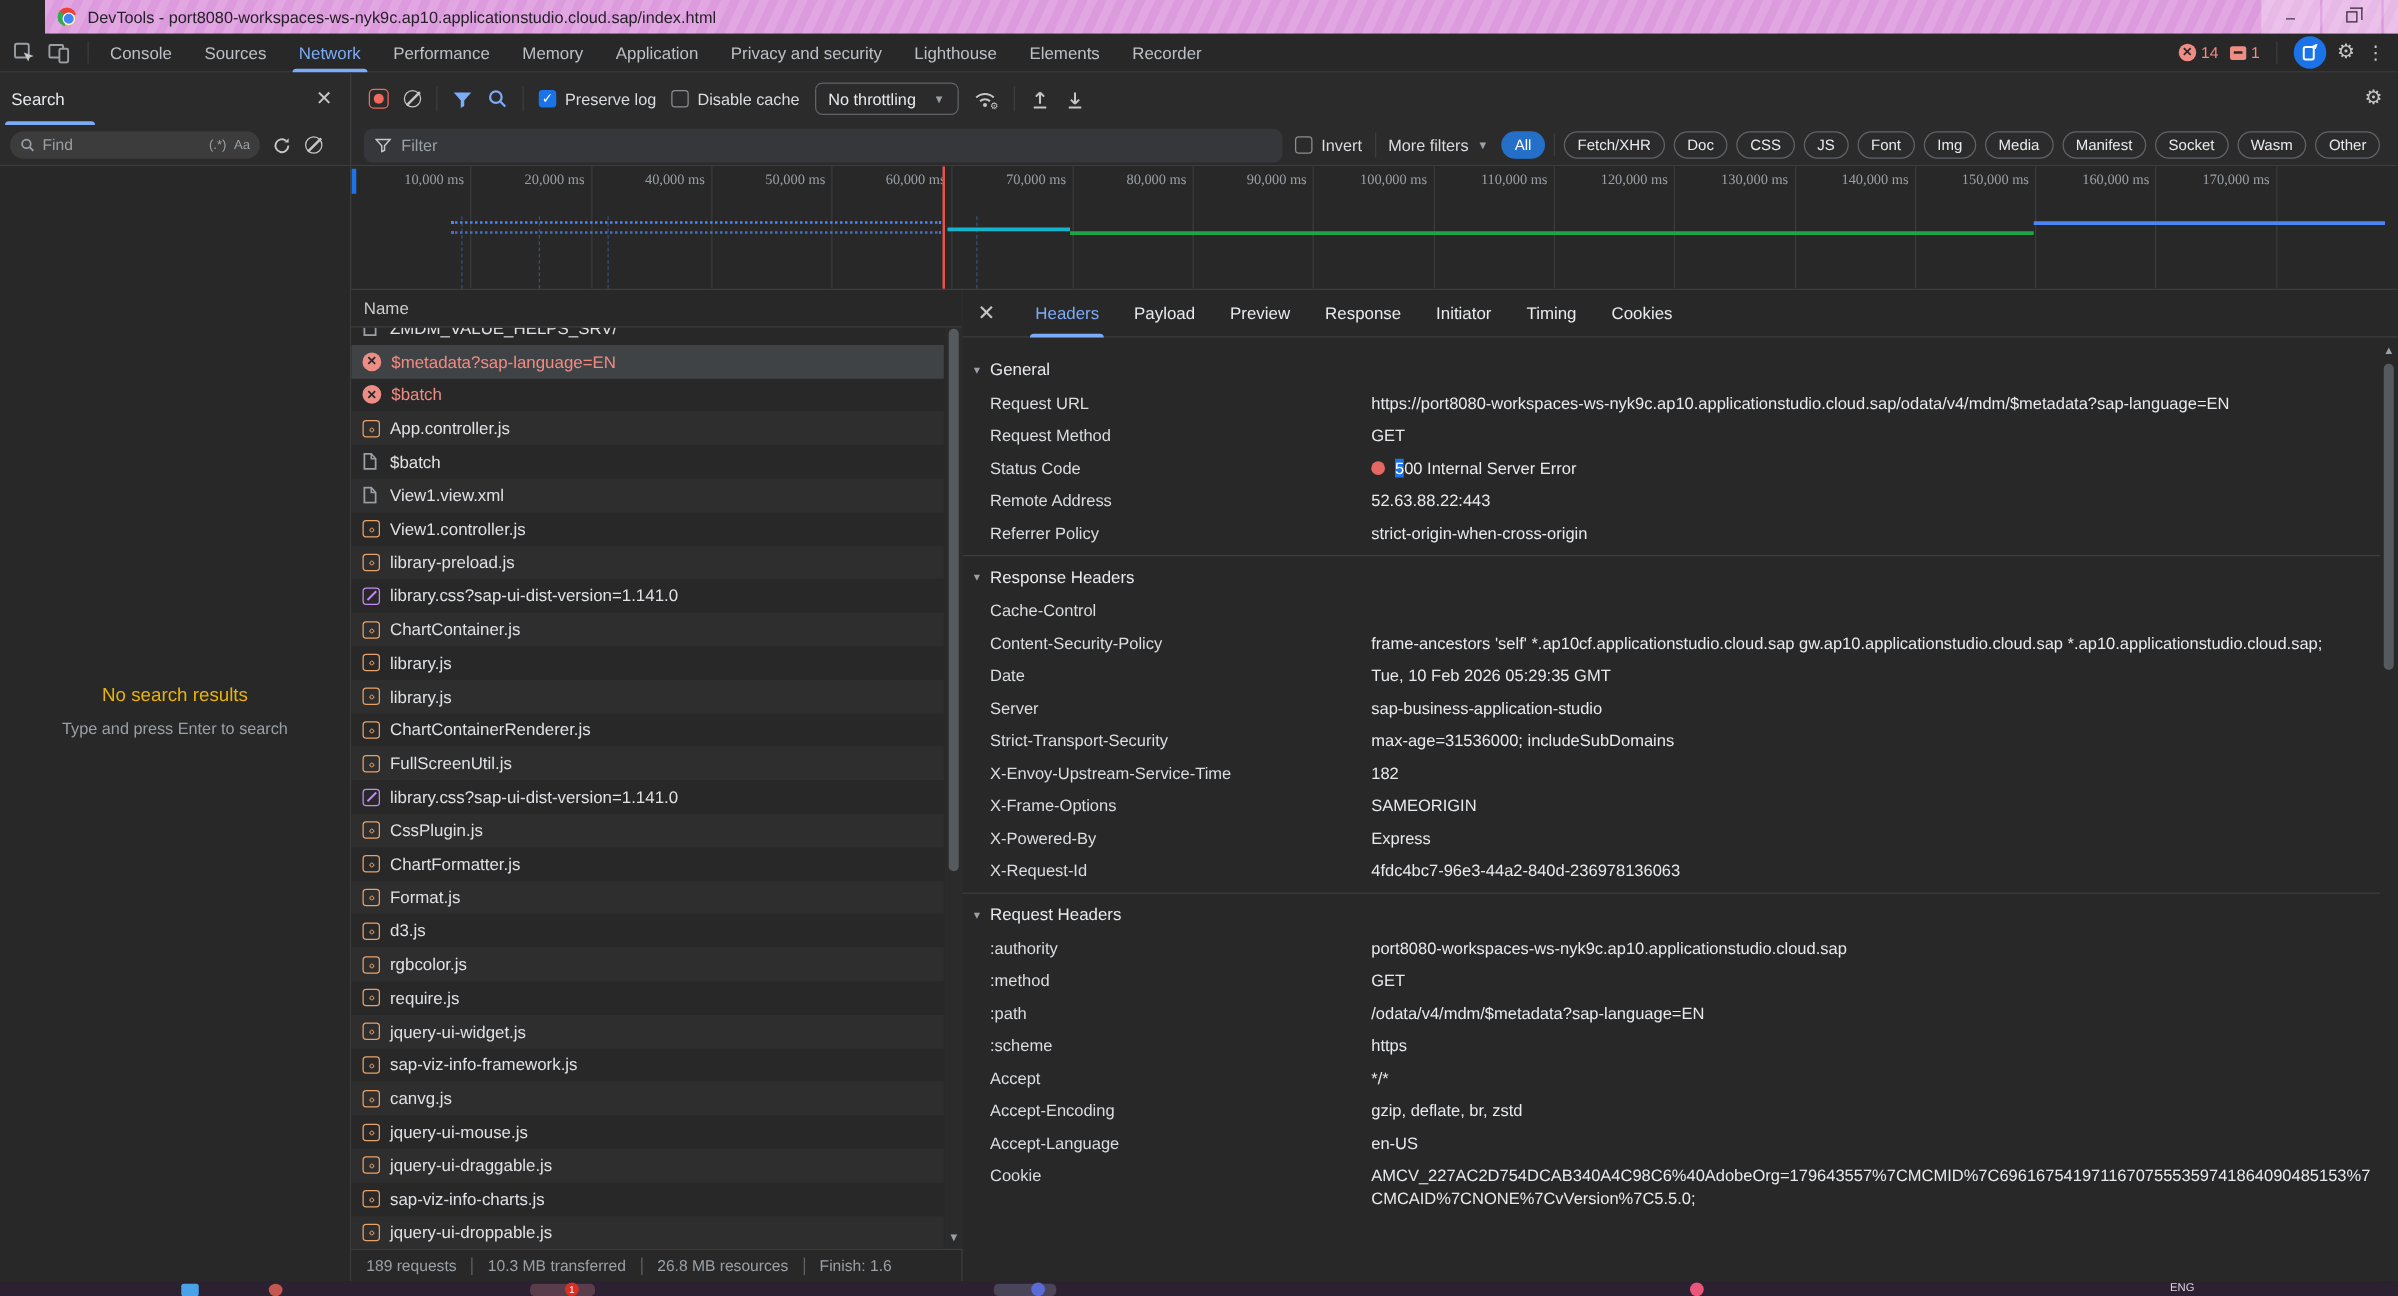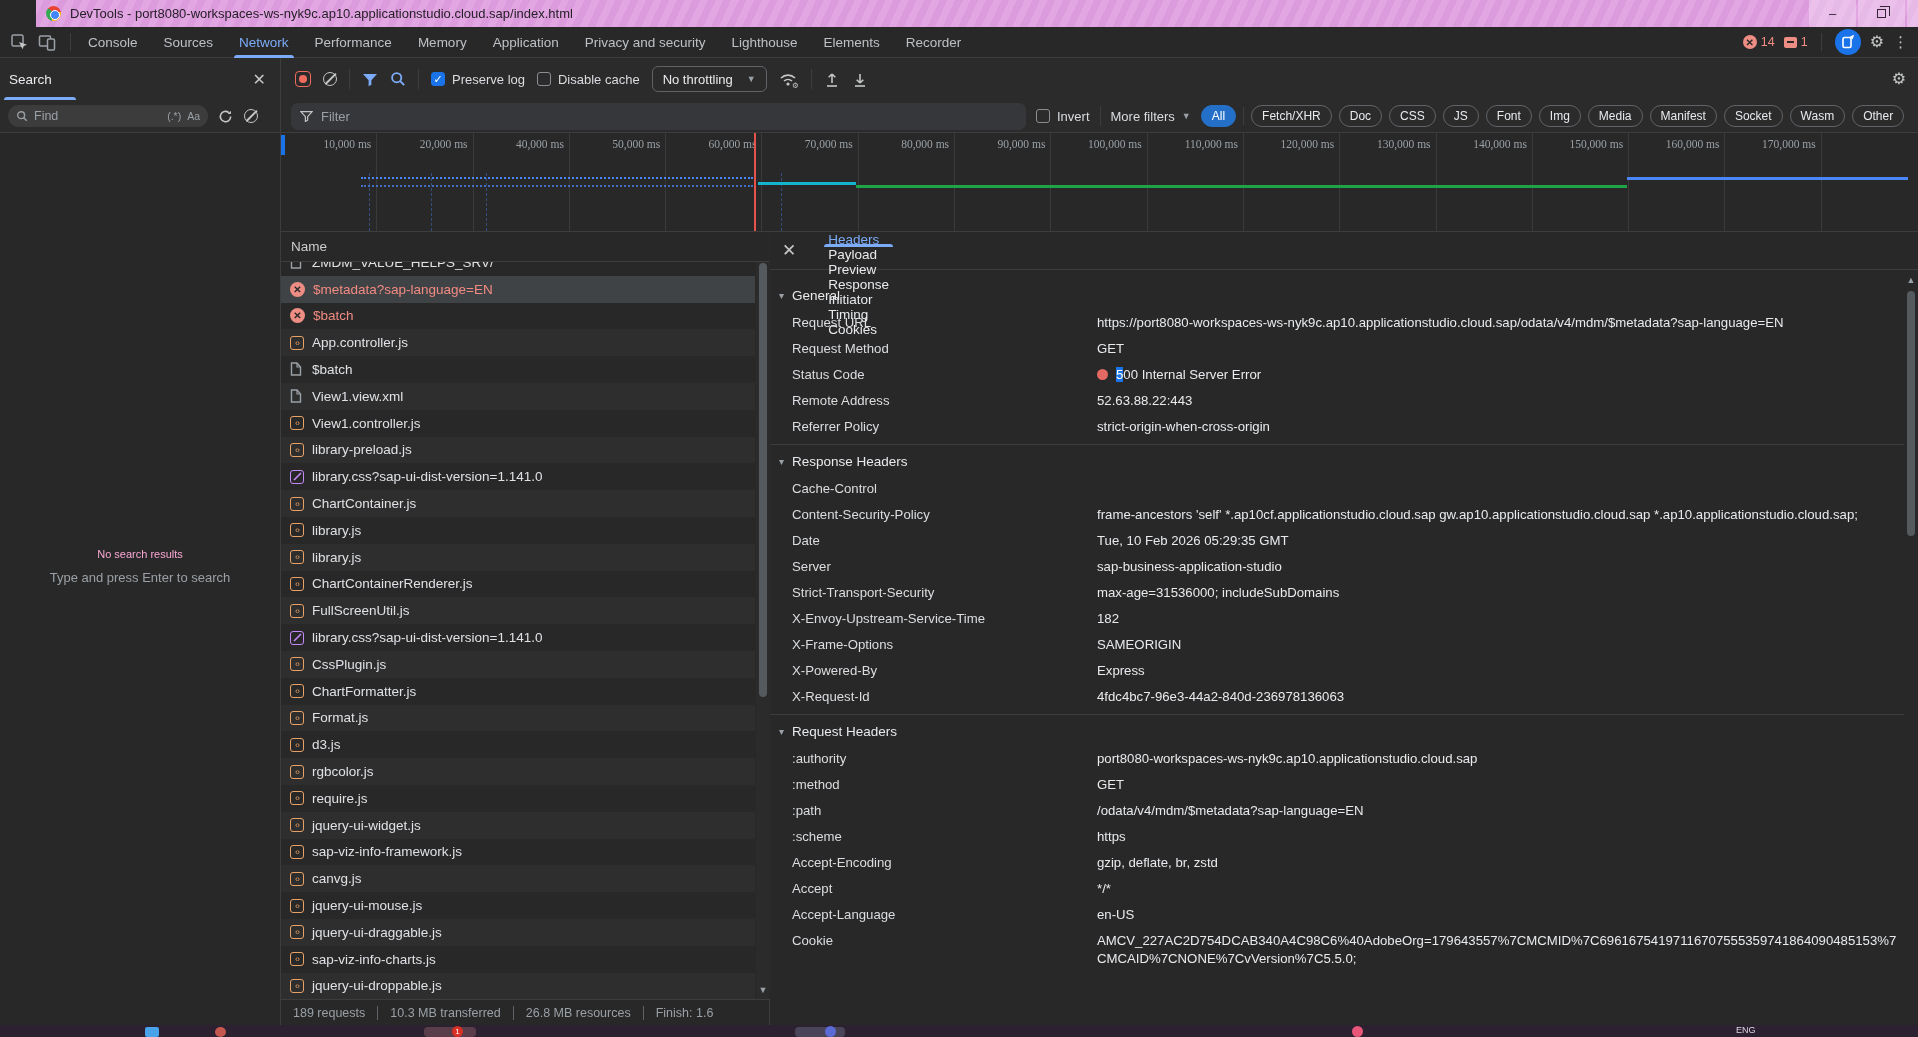--- a/index.html
+++ b/index.html
@@ -98,21 +98,21 @@
     border-bottom:1px solid #3d3d3d; overflow:hidden;font-family:Liberation Serif, serif; }
   .tl-cells { position:absolute; inset:0; display:flex; }
   .tl-cell { width:96.3px; flex:none; border-right:1px solid #3a3a3a; font-size:11.5px; color:#9aa0a6;
     text-align:right; padding:5px 5px 0 0; }
   .deco { position:absolute; }
 
   
   .search-pane { position:absolute; left:0; top:133px; width:281px; height:892px; background:#282828;
     border-right:1px solid #3d3d3d; }
   .sp-center { position:absolute; left:0; right:0; top:415px; text-align:center; }
-  .sp-title { font-size:11px; color:#f9a8d4; margin-bottom:10px; }
+  .sp-title { font-size:15px; color:#eab308; margin-bottom:10px; }
   .sp-hint { font-size:13px; color:#9aa0a6; }
 
   
   .list-col { position:absolute; left:281px; top:232px; width:489px; height:767px;
     border-right:1px solid #3d3d3d; background:#282828; }
   .list-header { height:30px; border-bottom:1px solid #3d3d3d; display:flex; align-items:center;
     font-size:13.5px; color:#cdcdcd; padding-left:10px; position:relative; z-index:3; background:#282828;}
   .rows-clip { position:absolute; left:0; top:30px; right:0; bottom:0; overflow:hidden; }
   .rows-inner { position:absolute; left:0; right:14px; top:-13px; }
   .req-row { height:26.8px; display:flex; align-items:center; gap:8px; padding-left:9px;
@@ -558,21 +558,21 @@
     <div class="sb" style="left:475px;top:0;height:767px;">
       <div class="sb-arrow" style="top:8px;">▲</div>
       <div class="sb-thumb" style="top:31px;height:434px;"></div>
       <div class="sb-arrow" style="bottom:2px;">▼</div>
     </div>
   </div>
 
   <div class="detail">
     <div class="detail-tabs">
       <span class="detail-close">✕</span>
-      <div id="d-tabs" style="display:flex;height:38px;flex-direction:column;">
+      <div id="d-tabs" style="display:flex;height:38px;">
           <div class="d-tab active">
             <span>Headers</span>
           </div>
           <div class="d-tab">
             <span>Payload</span>
           </div>
           <div class="d-tab">
             <span>Preview</span>
           </div>
           <div class="d-tab">
@@ -672,26 +672,26 @@
           </div>
           <div class="d-row">
             <span class="d-key">:path</span>
             <span class="d-val">/odata/v4/mdm/$metadata?sap-language=EN</span>
           </div>
           <div class="d-row">
             <span class="d-key">:scheme</span>
             <span class="d-val">https</span>
           </div>
           <div class="d-row">
+            <span class="d-key">Accept</span>
+            <span class="d-val">*/*</span>
+          </div>
+          <div class="d-row">
             <span class="d-key">Accept-Encoding</span>
             <span class="d-val">gzip, deflate, br, zstd</span>
-          </div>
-          <div class="d-row">
-            <span class="d-key">Accept</span>
-            <span class="d-val">*/*</span>
           </div>
           <div class="d-row">
             <span class="d-key">Accept-Language</span>
             <span class="d-val">en-US</span>
           </div>
           <div class="d-row">
             <span class="d-key">Cookie</span>
             <span class="d-val">AMCV_227AC2D754DCAB340A4C98C6%40AdobeOrg=179643557%7CMCMID%7C69616754197116707555359741864090485153%7CMCAID%7CNONE%7CvVersion%7C5.5.0;</span>
           </div>
         </div>

